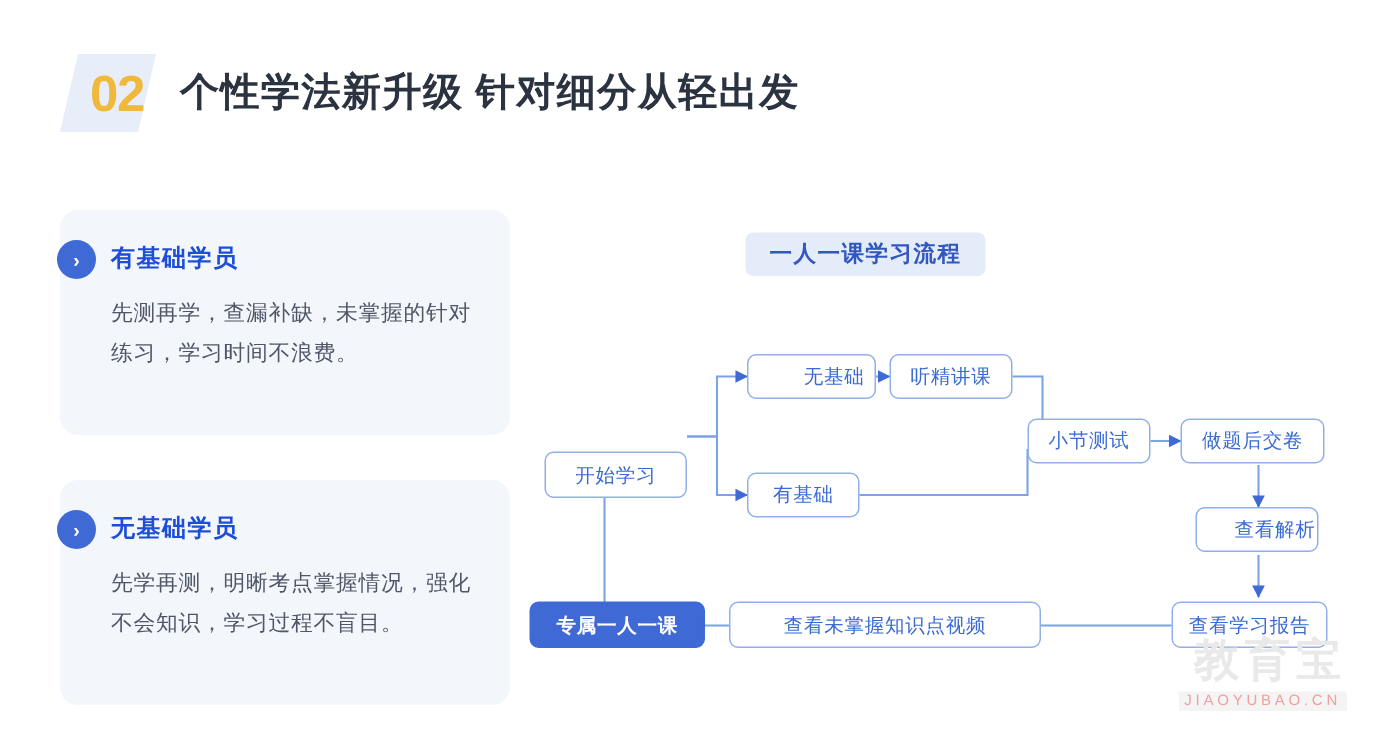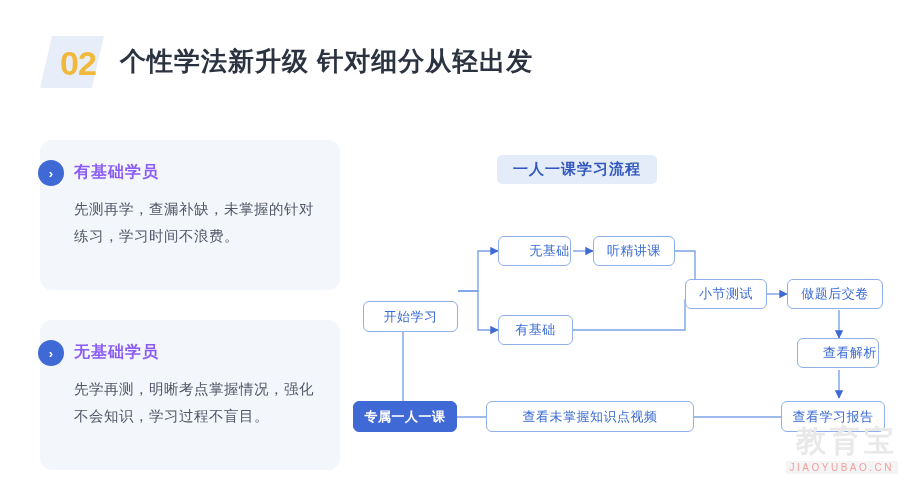--- a/index.html
+++ b/index.html
@@ -35,21 +35,21 @@
   #panel-2 { top:320px; height:150px; }
 
   .bullet-icon {
     position:absolute; left:-2px; top:20px; width:26px; height:26px;
     border-radius:50%; background:#3f69d4; color:#ffffff;
     font-size:13px; font-weight:bold;
     display:flex; align-items:center; justify-content:center;
   }
   .panel-head {
     position:absolute; left:34px; top:22px;
-    font-size:16px; font-weight:bold; color:#8b5cf6; letter-spacing:1px;
+    font-size:16px; font-weight:bold; color:#1d4ed8; letter-spacing:1px;
   }
   .panel-body {
     position:absolute; left:34px; top:56px; width:240px;
     font-size:14.5px; color:#4f5666; line-height:27px; letter-spacing:0.5px;
   }
 
   
   #flow { position:absolute; left:345px; top:130px; width:560px; height:340px; }
   #flow-title-wrap {
     position:absolute; left:152px; top:25px;
@@ -139,27 +139,27 @@
 
       <path d="M436,287 L320,287" marker-end="url(#ar)"></path>
 
       <path d="M141,287 L103,287" marker-end="url(#ar)"></path>
 
       <path d="M58,272 L58,180" marker-end="url(#ar)"></path>
     </g>
   </svg>
 
   <div class="node" style="left:18px;  top:146px; width:95px;  height:31px;margin-top:25px;">开始学习</div>
-  <div class="node" style="left:153px; top:106px; width:73px;  height:30px;padding-left:30px;">无基础</div>
+  <div class="node" style="left:153px; top:106px; width:86px;  height:30px;padding-left:30px;">无基础</div>
   <div class="node" style="left:153px; top:185px; width:75px;  height:30px;">有基础</div>
   <div class="node" style="left:248px; top:106px; width:82px;  height:30px;">听精讲课</div>
   <div class="node" style="left:340px; top:149px; width:82px;  height:30px;">小节测试</div>
   <div class="node" style="left:442px; top:149px; width:96px;  height:30px;">做题后交卷</div>
   <div class="node" style="left:452px; top:208px; width:82px;  height:30px;padding-left:24px;">查看解析</div>
   <div class="node" style="left:436px; top:271px; width:104px; height:31px;">查看学习报告</div>
   <div class="node" style="left:141px; top:271px; width:208px; height:31px;">查看未掌握知识点视频</div>
-  <div class="node filled" style="left:8px; top:271px; width:104px; height:31px;">专属一人一课</div>
+  <div class="node filled" style="left:8px; top:271px; width:117px; height:31px;">专属一人一课</div>
 </div>
 
 <div id="watermark">
   <div id="wm-main">教育宝</div>
   <div id="wm-sub">JIAOYUBAO.CN</div>
 </div>
 
 </body></html>

